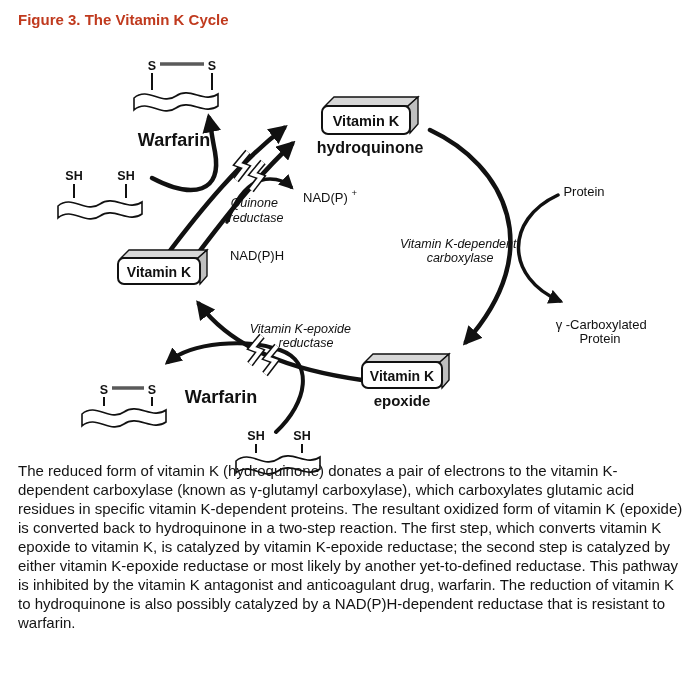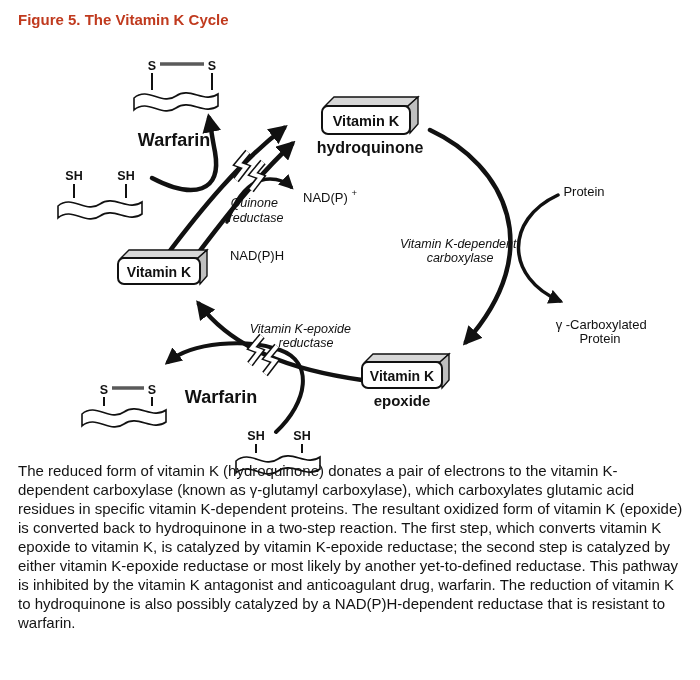--- a/index.html
+++ b/index.html
@@ -10,21 +10,21 @@
   .caption{position:absolute;left:18px;top:461px;width:669px;margin:0;
            font-size:15px;line-height:19px;color:#141414;}
   svg text{font-family:"Liberation Sans",sans-serif;fill:#111;}
   .lbl-bold{font-weight:bold;}
 </style>
 </head>
 <body>
 
 <div class="page">
 
-  <h1 class="fig-title" style="color:#c03a1e;">Figure 5. The Vitamin K Cycle</h1>
+  <h1 class="fig-title" style="color:#c03a1e;">Figure 3. The Vitamin K Cycle</h1>
 
   <div class="diagram-wrap">
     <svg width="700" height="445" viewBox="0 0 700 445">
       <defs>
         <marker id="ah" viewBox="0 0 10 10" refX="7.5" refY="5" markerWidth="4.2" markerHeight="4.2" orient="auto-start-reverse">
           <path d="M0 0 L10 5 L0 10 z" fill="#111"></path>
         </marker>
         <path id="band" d="M0 10 C14 -2 28 18 42 8 C56 -2 70 16 84 6 L84 18 C70 28 56 10 42 20 C28 30 14 10 0 22 Z"></path>
       </defs>
 

